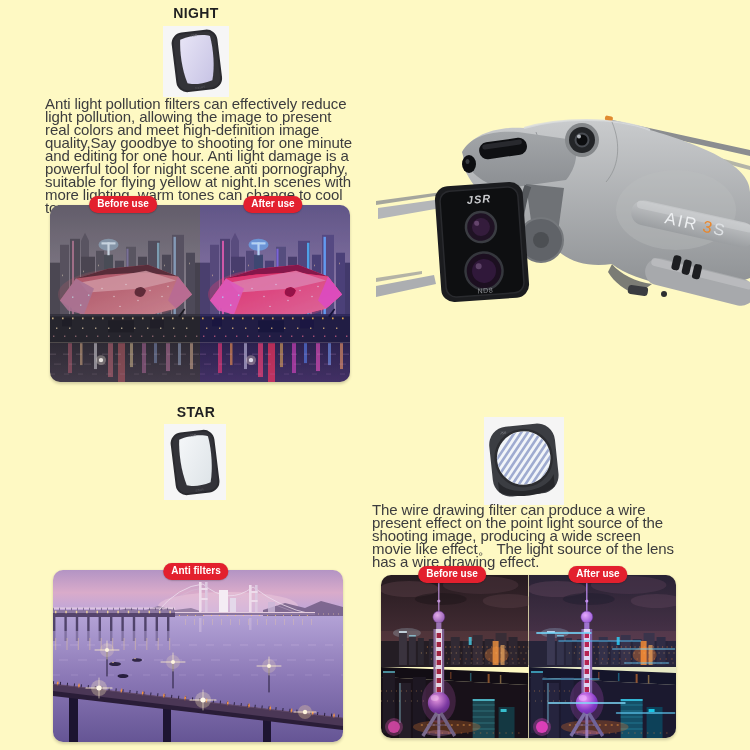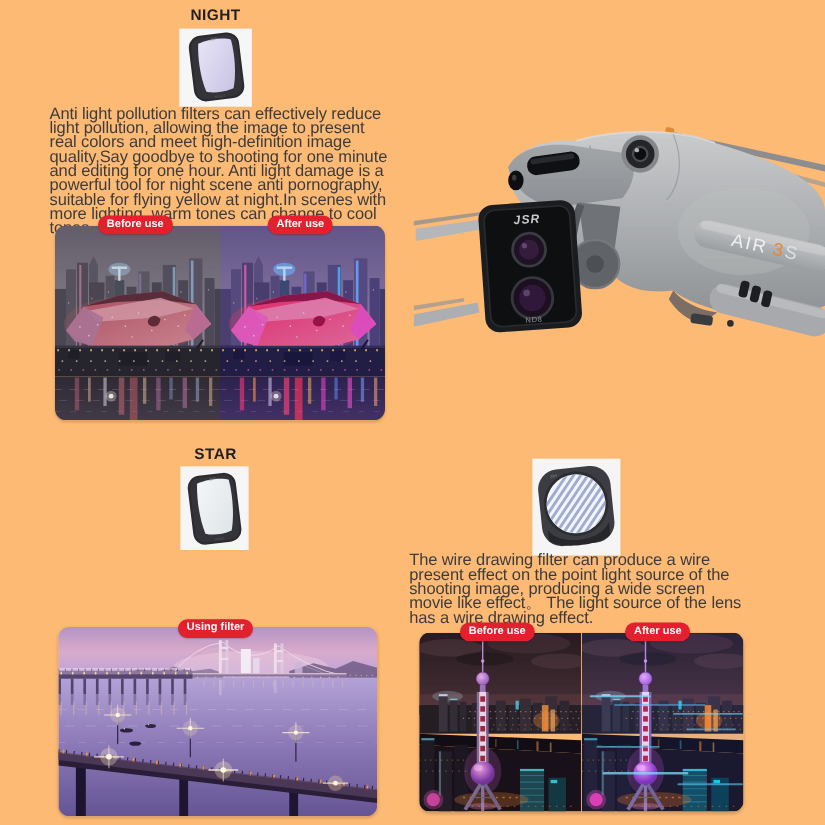--- a/index.html
+++ b/index.html
@@ -1,16 +1,16 @@
 <!DOCTYPE html>
 <html><head>
 <meta charset="utf-8">
 <style>
   html,body{margin:0;padding:0;background:#fff;}
-  #canvas{position:relative;width:750px;height:750px;background:#fdba74;overflow:hidden;
+  #canvas{position:relative;width:750px;height:750px;background:#fef9c3;overflow:hidden;
           font-family:"Liberation Sans",sans-serif;}
   .sec-title{position:absolute;margin:0;font-size:14px;font-weight:bold;color:#1f1f21;
              text-align:center;letter-spacing:.4px;font-family:"Liberation Sans",sans-serif;}
   .desc{position:absolute;margin:0;font-size:15px;line-height:13px;color:#3c3c3e;
         letter-spacing:-.1px;text-align:left;}
   .thumb{position:absolute;background:#f6f6f6;}
   .thumb svg{display:block;width:100%;height:100%;}
   .badge{position:absolute;transform:translateX(-50%);background:#e3202e;color:#fff;
          font-size:10px;font-weight:bold;line-height:1;padding:3px 8px 3.5px;border-radius:9px;
          white-space:nowrap;z-index:6;box-shadow:0 .5px 1.5px rgba(0,0,0,.3);}
@@ -379,21 +379,21 @@
         <rect x="9" y="7" width="44" height="63" rx="11" fill="#2b2b30"></rect>
         <rect x="11" y="9" width="40" height="59" rx="9" fill="#3b3b41" opacity=".55"></rect>
         <path d="M18,14 C27,11 41,11 47,14 C49,28 48,47 44,60 C34,63 25,62 20,60 C16,45 16,27 18,14 Z" fill="url(#gGlassS)"></path>
         <text x="32" y="12.5" font-size="3.4" fill="#77777e" text-anchor="middle" font-style="italic">JSR</text>
         <text x="32" y="67.5" font-size="3.2" fill="#5a5a60" text-anchor="middle">STAR</text>
       </g>
     </svg>
   </div>
 
 
-  <span class="badge" style="left:196px;top:563px">Using filter</span>
+  <span class="badge" style="left:196px;top:563px">Anti filters</span>
 
   <div class="photo single-photo" style="left:53px;top:570px;width:290px;height:172px">
     <svg viewBox="0 0 290 172" preserveAspectRatio="none">
       <rect width="290" height="50" fill="url(#gSkyB)"></rect>
       <ellipse cx="175" cy="36" rx="70" ry="14" fill="#f2cedd" opacity=".45"></ellipse>
       <path d="M210,40 L232,33 L252,38 L268,31 L290,37 L290,48 L210,48 Z" fill="#6b5880" opacity=".8"></path>
       <path d="M60,42 L75,38 L90,41 L105,36 L122,40 L138,38 L150,42 L150,48 L60,48 Z" fill="#7c688f" opacity=".7"></path>
       <line x1="0" y1="44" x2="290" y2="44" stroke="#ffd9a0" stroke-width="1.1" stroke-dasharray="1 4" opacity=".55"></line>
       <path d="M104,42 Q126,16 150,14 Q175,36 200,17 Q228,38 258,44" stroke="#ecdcec" stroke-width=".9" fill="none" opacity=".9"></path>
       <path d="M106,44 Q128,20 150,18 Q175,39 200,21 Q226,40 254,45" stroke="#d8c4dc" stroke-width=".7" fill="none" opacity=".5"></path>

